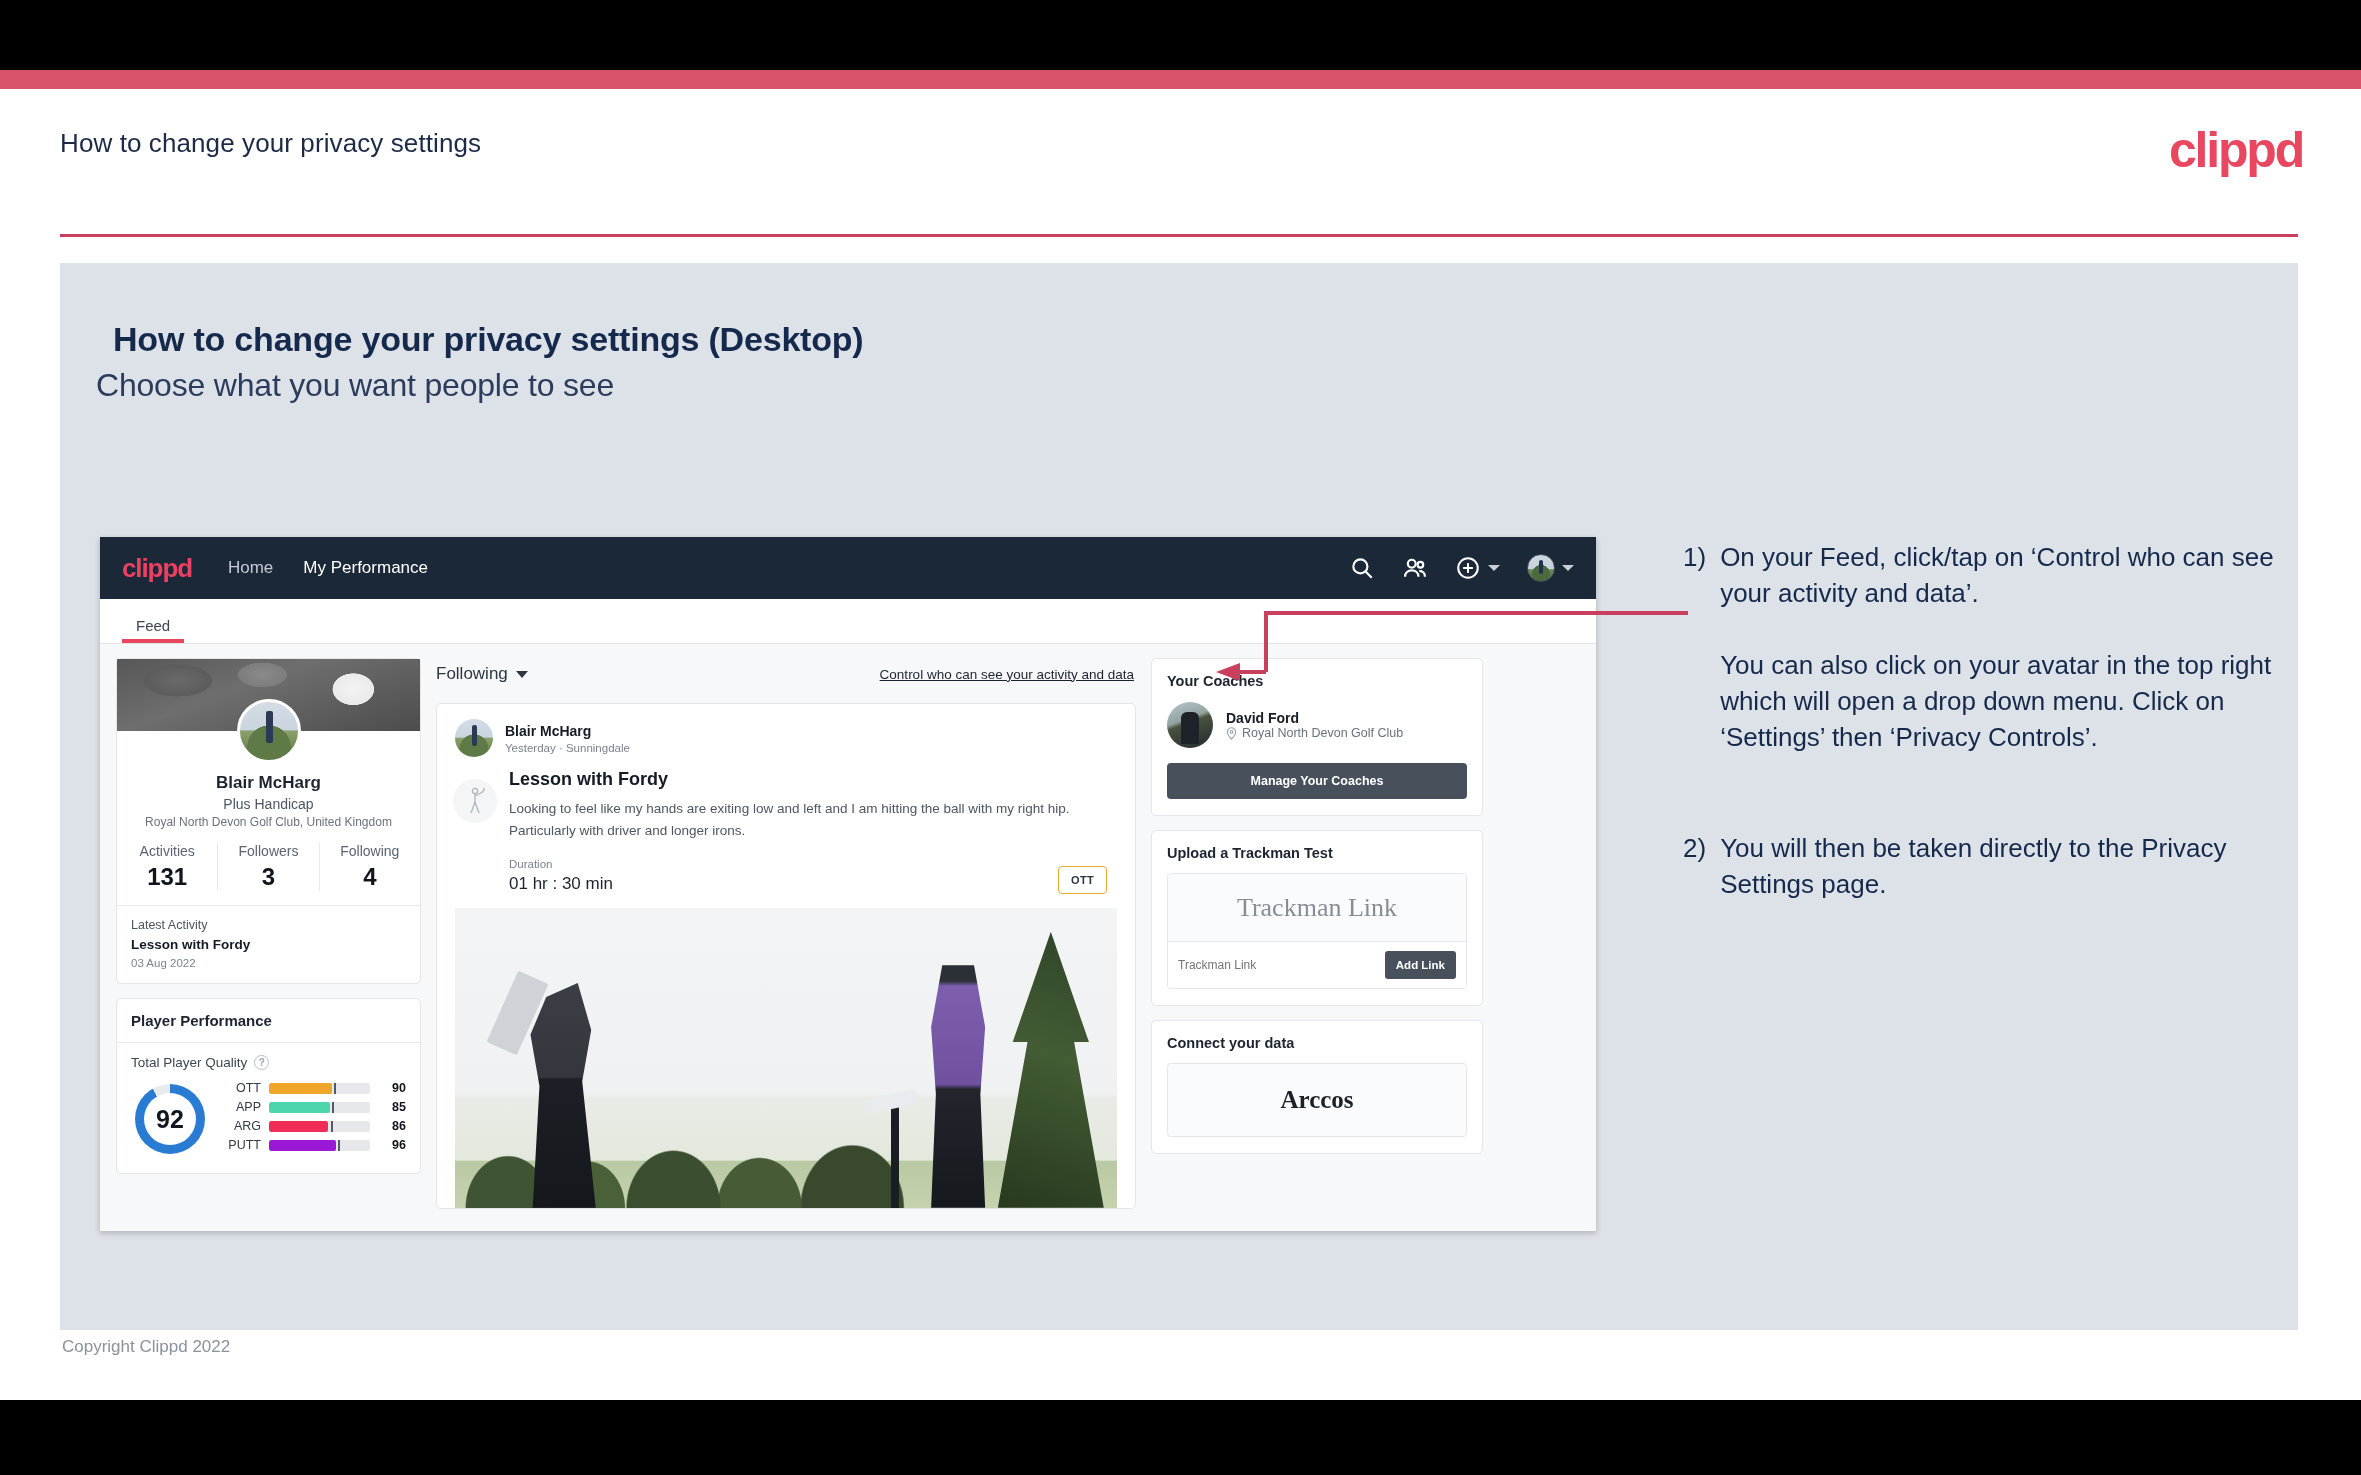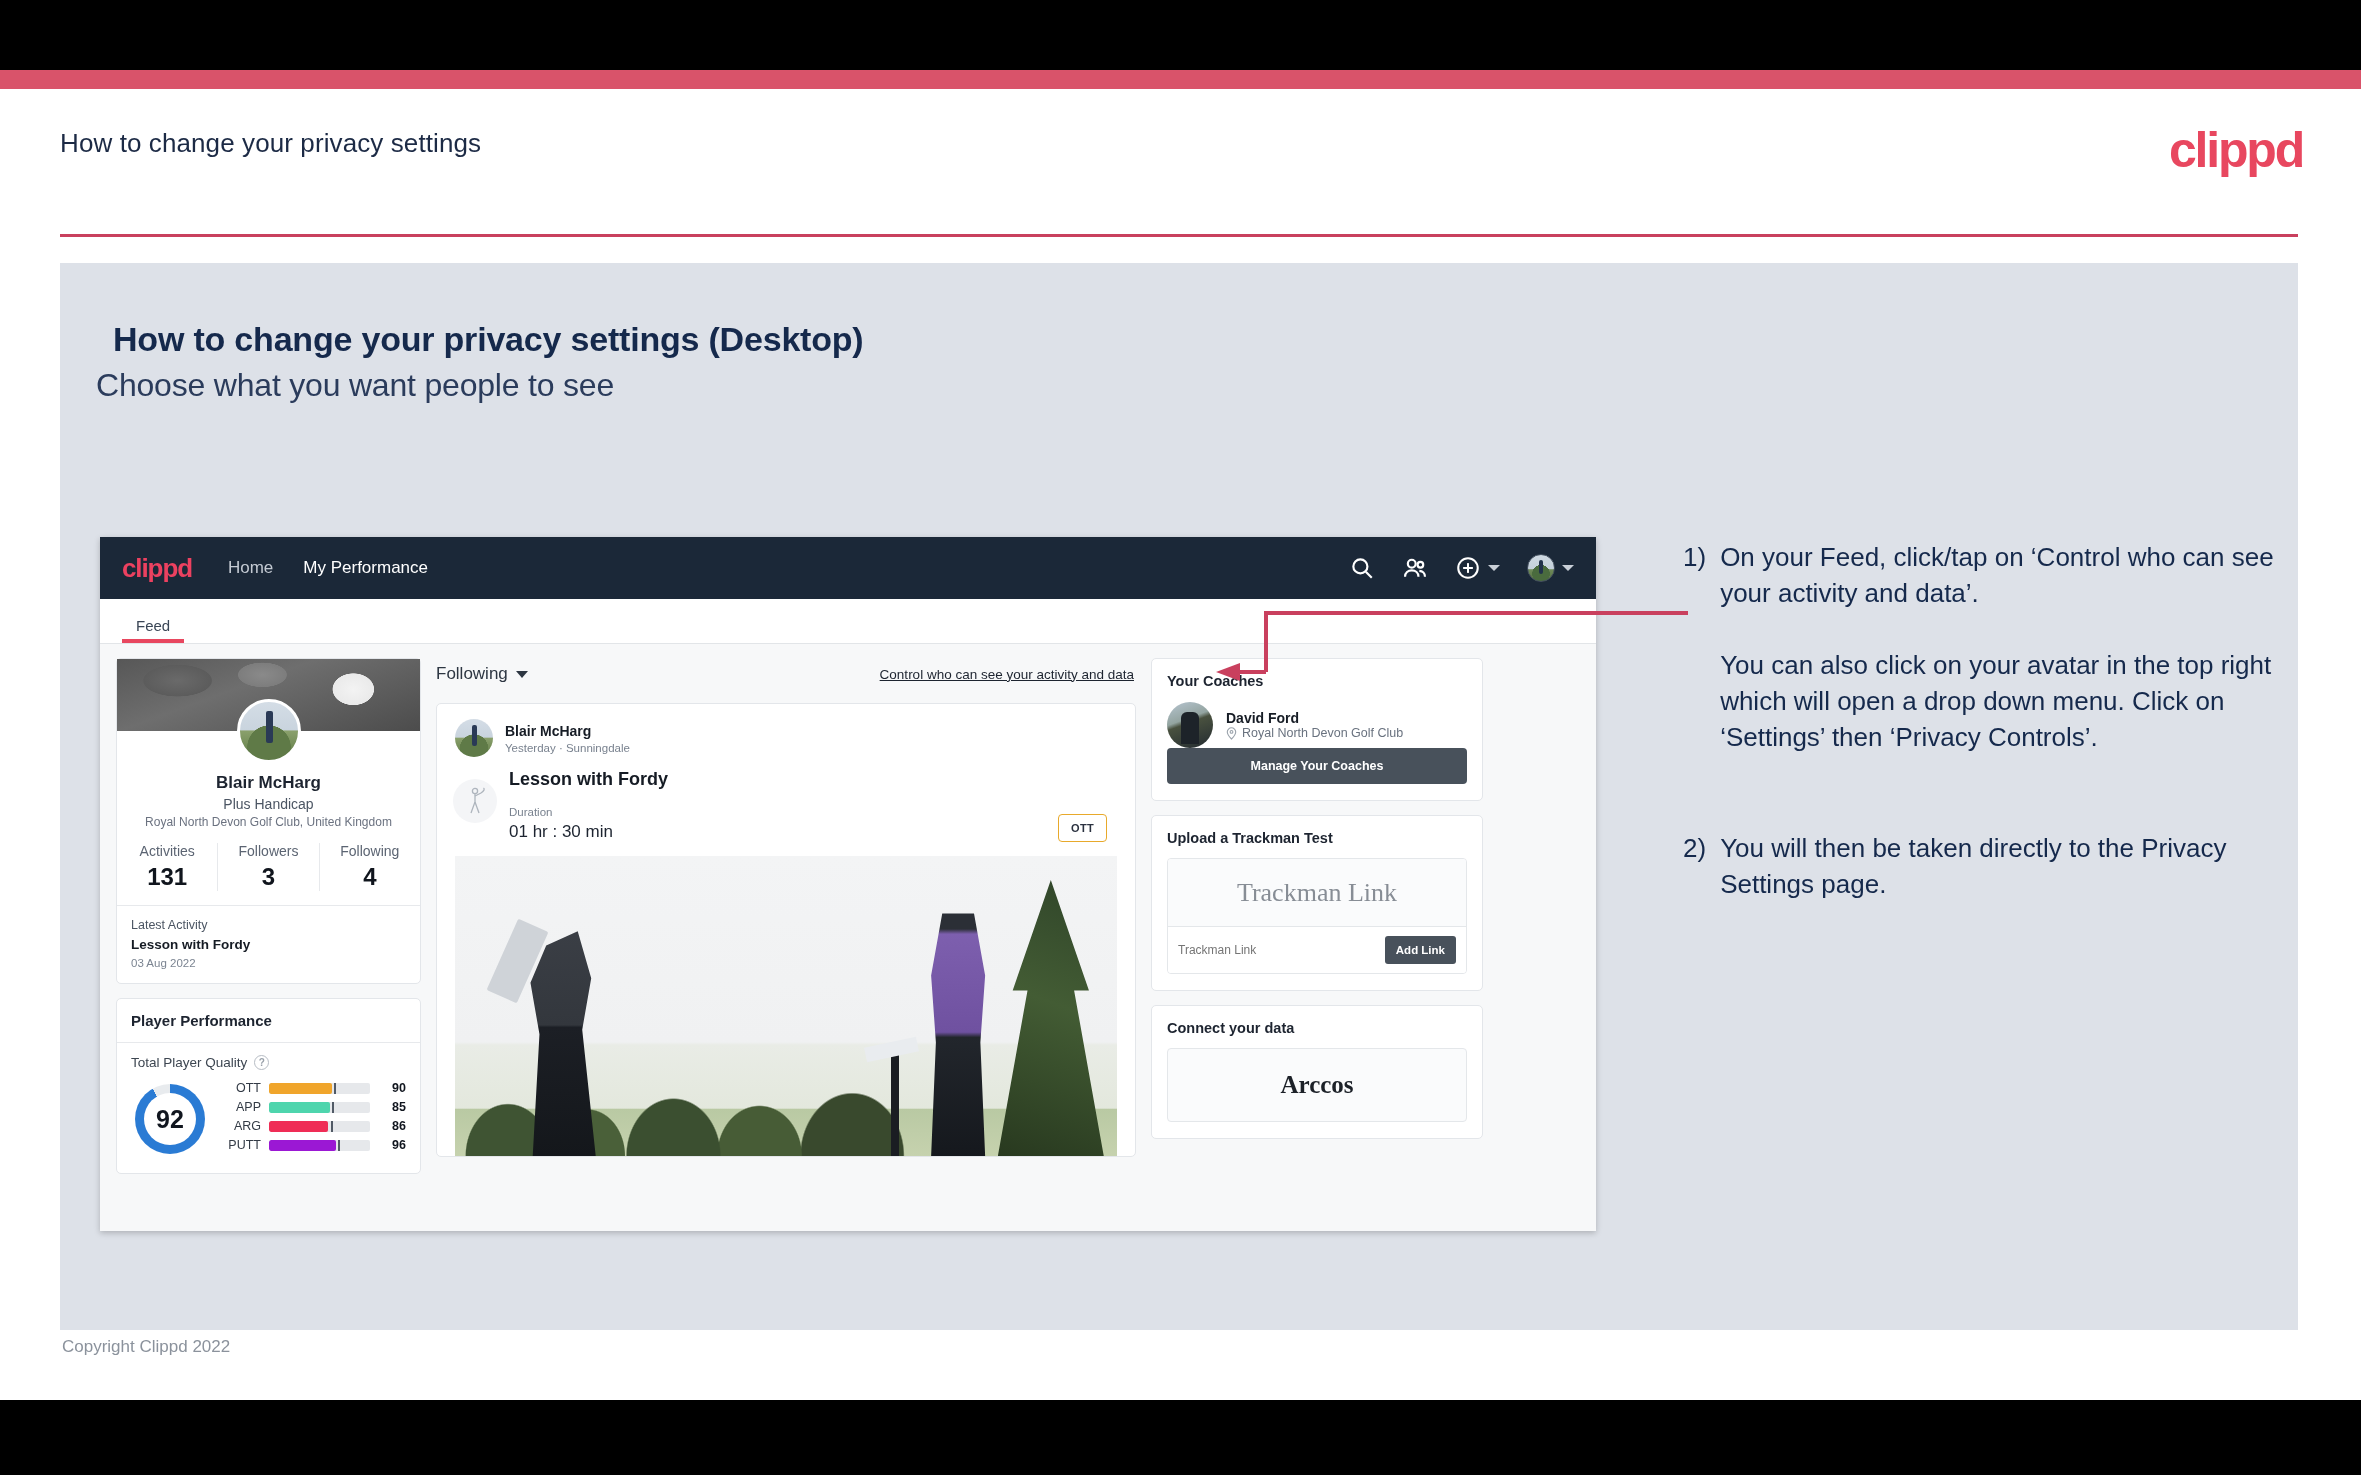--- a/index.html
+++ b/index.html
@@ -248,21 +248,21 @@
     background:linear-gradient(160deg,#b8c6d2 0%,#93a4a0 38%,#49513f 46%,#222a30 100%);
     position:relative; overflow:hidden;
   }
   .coach-avatar::after{
     content:""; position:absolute; left:30%; top:22%; width:40%; height:70%;
     background:#1d2329; border-radius:6px 6px 0 0;
   }
   .coach-name{ font-size:14px; font-weight:700; color:#161c25;}
   .coach-club{ font-size:12.5px; color:#69727f; margin-top:0; display:flex; align-items:center; gap:5px;}
   .btn-dark{
-    display:block; width:100%; text-align:center;
+    display:block; width:100%; margin-top:15px; text-align:center;
     background:#48515b; color:#fff; font-size:12.5px; font-weight:700;
     padding:11px 0; border-radius:4px; border:none; cursor:pointer;
   }
   .tm-box{
     margin-top:12px; border:1px solid #e4e7ea; border-radius:4px; background:#fafbfc;
     overflow:hidden;
   }
   .tm-logo{
     height:68px; display:flex; align-items:center; justify-content:center;
     font-family:"Liberation Serif", serif; font-size:26px; color:#878d95;
@@ -460,20 +460,21 @@
           <div class="swing-icon">
             <svg width="26" height="30" viewBox="0 0 26 30" fill="none" stroke="#aeb5bd" stroke-width="1.3">
               <circle cx="13" cy="5" r="2.6"></circle>
               <path d="M13 8 L13 16 L9 27"></path>
                 <path d="M13 16 L17 27"></path>
               <path d="M13 10 L19 7"></path>
                 <path d="M19 7 C22 5 23 3 21.5 2"></path>
             </svg>
           </div>
           <div class="post-title">Lesson with Fordy</div>
+          <div class="post-desc">Looking to feel like my hands are exiting low and left and I am hitting the ball with my right hip. Particularly with driver and longer irons.</div>
           <div class="dur-row">
             <div>
               <div class="dur-label">Duration</div>
               <div class="dur-value">01 hr : 30 min</div>
             </div>
             <div class="tags">
               <span class="tag ott">OTT</span>
 
             </div>
           </div>

